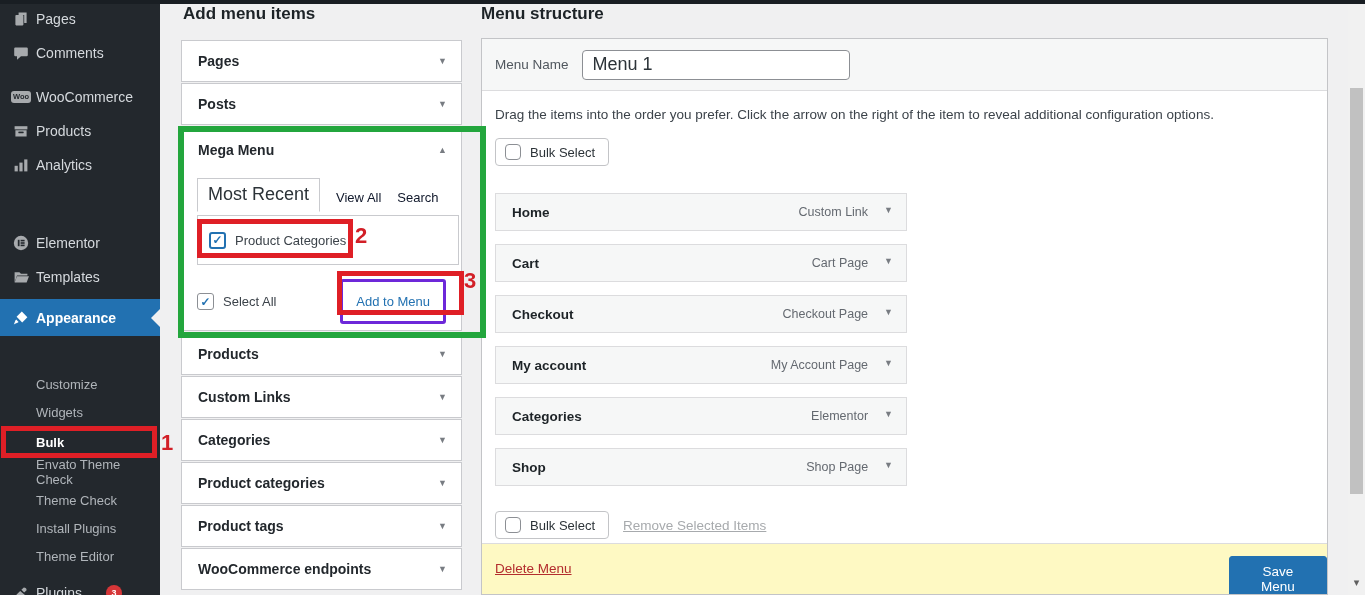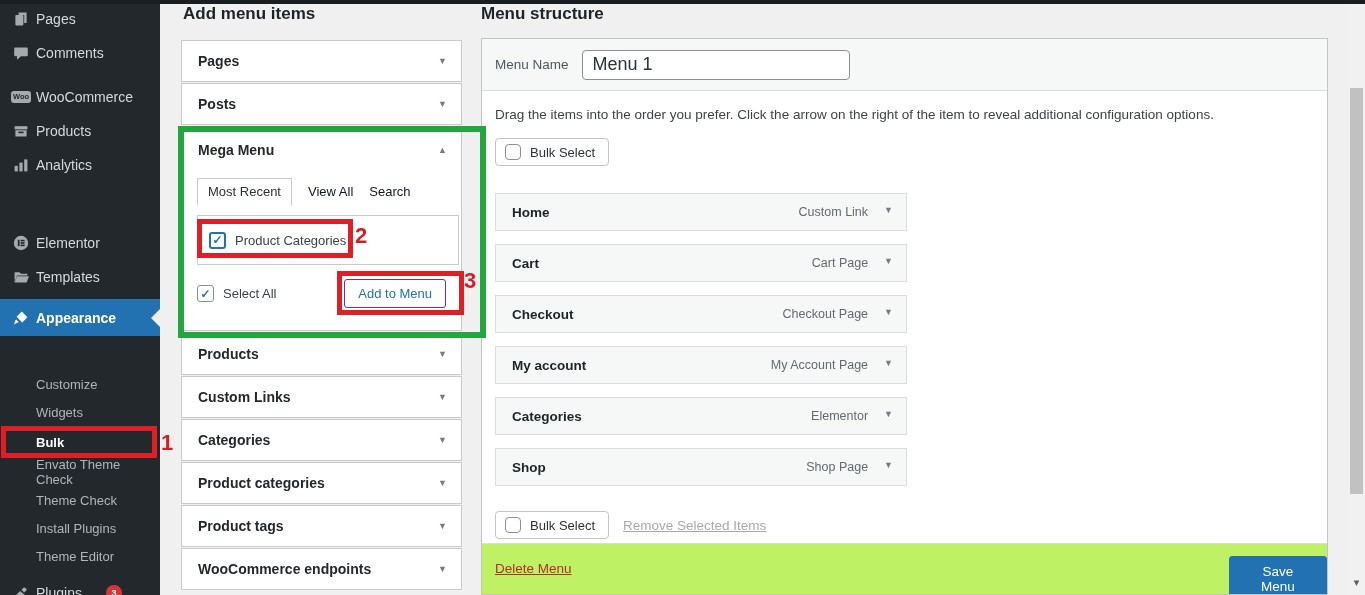--- a/index.html
+++ b/index.html
@@ -35,33 +35,33 @@
 
   
   .acc { position:absolute; left:181px; width:281px; background:#fff; border:1px solid #c9cace; z-index:2; }
   .acc-header { height:40px; display:flex; align-items:center; padding:0 16px; cursor:pointer; position:relative; }
   .acc-title { font-size:14px; font-weight:bold; color:#23282d; }
   .acc-arrow { position:absolute; right:14px; font-size:9px; color:#787c82; cursor:pointer; }
   .mega-body { position:absolute; left:181px; top:169px; width:281px; height:162px; background:#fff;
                border:1px solid #c9cace; border-top:none; z-index:2; }
   .tabs { position:absolute; left:15px; top:9px; display:flex; align-items:flex-end; }
   .tab-active { background:#fff; border:1px solid #c9cace; border-bottom:1px solid #fff; padding:5px 10px 6px;
-                font-size:13px; color:#2c3338; position:relative; z-index:3; cursor:pointer;text-align:center; }
+                font-size:18px; color:#2c3338; position:relative; z-index:3; cursor:pointer;text-align:center; }
   .tab-link { font-size:13px; color:#0f172a; text-decoration:none; margin-left:16px; padding-bottom:7px; cursor:pointer; }
   .mega-listbox { position:absolute; left:15px; top:46px; width:262px; height:50px; border:1px solid #c9cace;
                   background:#fff; display:flex; align-items:center; padding-left:11px; z-index:2; }
   .cb { width:17px; height:17px; border:1px solid #8c8f94; border-radius:3px; background:#fff;
         display:inline-flex; align-items:center; justify-content:center; color:#2271b1; font-size:12px;
         font-weight:bold; flex:none; cursor:pointer; }
   .cb.blue { border:2px solid #2271b1; }
   .cb-label { font-size:13px; color:#3c434a; margin-left:9px; }
   .mega-foot { position:absolute; left:15px; right:15px; top:110px; display:flex; align-items:center; justify-content:space-between; }
   .selectall { display:flex; align-items:center; }
-  .btn-outline { background:#fff; border:1px solid #6d28d9; color:#2271b1; font-size:13px; border-radius:3px;
-                 padding:6px 13px; cursor:pointer; font-family:inherit;margin-left:20px; }
+  .btn-outline { background:#fff; border:3px solid #6d28d9; color:#2271b1; font-size:13px; border-radius:3px;
+                 padding:12px 13px; cursor:pointer; font-family:inherit;margin-left:20px; }
 
   
   .panel { position:absolute; left:481px; top:38px; width:847px; height:557px; background:#fff;
            border:1px solid #c3c4c7; z-index:1; overflow:hidden; }
   .mn-header { position:absolute; left:0; top:0; width:100%; height:52px; background:#f6f7f7;
                border-bottom:1px solid #dcdcde; display:flex; align-items:center; padding:0 13px; }
   .mn-label { font-size:13.5px; color:#50575e; margin-right:13px; }
   .mn-input { width:268px; height:30px; border:1px solid #8c8f94; border-radius:4px; padding:0 10px;
               font-size:18px; color:#2c3338; font-family:inherit; background:#fff; }
   .instruction { position:absolute; left:13px; top:68px; width:780px; font-size:13.5px; color:#3c434a; }
@@ -72,21 +72,21 @@
   #bulk-top { position:absolute; left:13px; top:99px; }
   .mn-items { position:absolute; left:13px; top:154px; width:412px; }
   .mn-item { height:38px; background:#f6f7f7; border:1px solid #dcdcde; margin-bottom:13px;
              display:flex; align-items:center; justify-content:space-between; padding:0 13px 0 16px; cursor:move; }
   .mn-item-title { font-size:13.5px; font-weight:bold; color:#1d2327; }
   .mn-item-right { display:flex; }
   .mn-item-type { font-size:12.5px; color:#646970; }
   .mn-item-arrow { font-size:9px; color:#787c82; margin-left:16px; cursor:pointer; }
   .bulk-row { position:absolute; left:13px; top:472px; display:flex; align-items:center; }
   .link-disabled { font-size:13.5px; color:#a7aaad; text-decoration:underline; margin-left:14px; cursor:pointer; }
-  .mn-footer { position:absolute; left:0; top:504px; width:100%; height:53px; background:#bef264; border-top:1px solid #dcdcde; }
+  .mn-footer { position:absolute; left:0; top:504px; width:100%; height:53px; background:#fef9c3; border-top:1px solid #dcdcde; }
   .link-delete { position:absolute; left:13px; top:17px; font-size:13.5px; color:#b32d2e; text-decoration:underline; cursor:pointer; }
   .btn-primary { position:absolute; left:747px; top:12px; background:#2271b1; border:1px solid #2271b1; color:#fff;
                  font-size:13.5px; border-radius:3px; padding:7px 17px; cursor:pointer; font-family:inherit; }
 
   
   .ann { position:absolute; pointer-events:none; z-index:20; }
   .green-box { left:178px; top:126px; width:308px; height:212px; border:6px solid #23a63d; }
   .red-box { border:5px solid #df1f26; }
   #red1 { left:1px; top:426px; width:156px; height:32px; }
   #red2 { left:197px; top:219px; width:156px; height:39px; }

